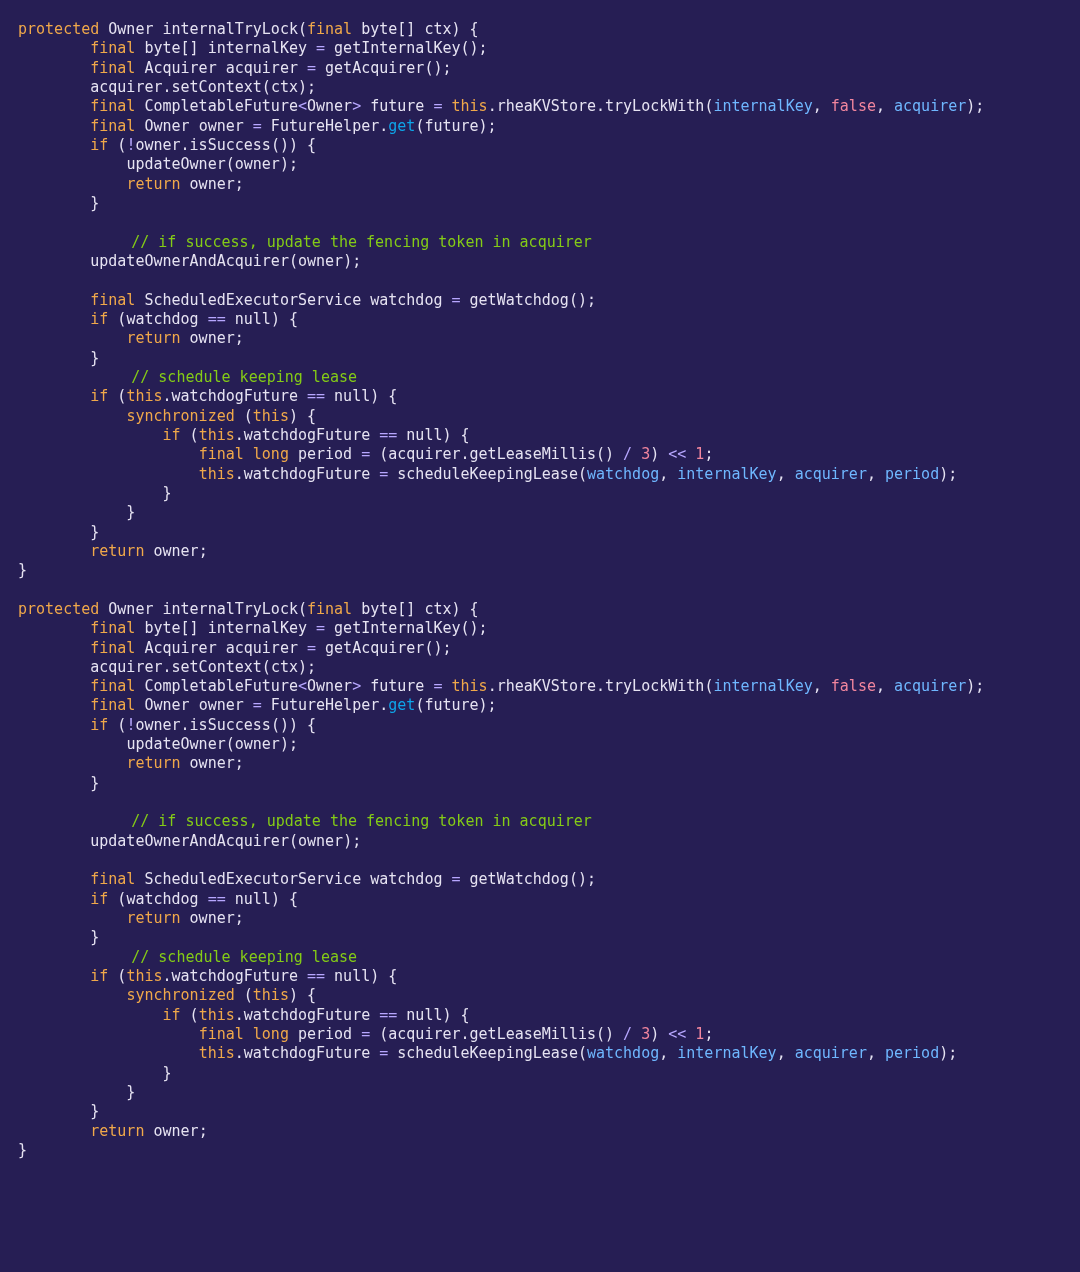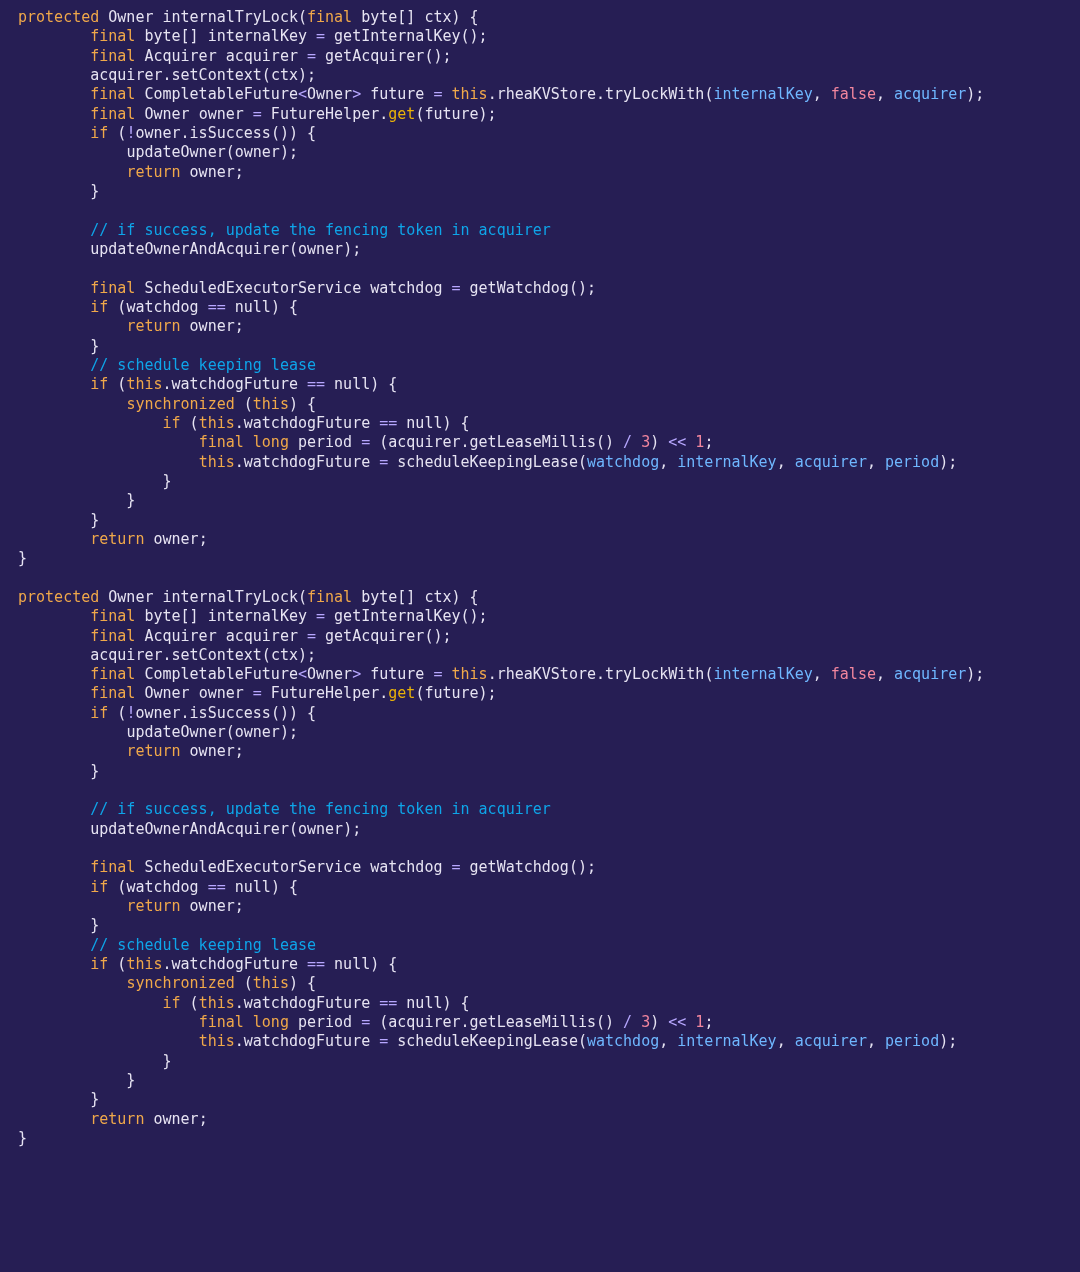--- a/index.html
+++ b/index.html
@@ -4,34 +4,34 @@
 <style>
   html, body {
     margin: 0;
     padding: 0;
     background: #261e54;
     width: 1080px;
     height: 1272px;
   }
   pre.code {
     margin: 0;
-    padding: 8px 18px;
+    padding: 20px 18px;
     font-family: "DejaVu Sans Mono", "Menlo", "Consolas", monospace;
     font-size: 15px;
     line-height: 19.33px;
     color: #e6e3f2;
     white-space: pre;
   }
   .kw  { color: #f0a84a; }   
-  .grn { color: #eab308; }   
+  .grn { color: #0ea5e9; }   
   .op  { color: #b7a7ff; }   
   .num { color: #f2869e; }   
   .boo { color: #f2869e; margin-top: 6px; }   
   .hi  { color: #6fb7ff; }   
-  .cmt { color: #0ea5e9; }   
+  .cmt { color: #84cc16; margin-left: 41px; }   
 </style>
 </head>
 <body>
 
 <pre class="code"><span class="kw">protected</span> <span>Owner</span> <span>internalTryLock</span>(<span class="kw">final</span> <span>byte</span>[] <span>ctx</span>) {
         <span class="kw">final</span> <span>byte</span>[] <span>internalKey</span> <span class="op">=</span> <span>getInternalKey</span>();
         <span class="kw">final</span> <span>Acquirer</span> <span>acquirer</span> <span class="op">=</span> <span>getAcquirer</span>();
         <span>acquirer</span>.<span>setContext</span>(<span>ctx</span>);
         <span class="kw">final</span> <span>CompletableFuture</span><span class="op">&lt;</span><span>Owner</span><span class="op">&gt;</span> <span>future</span> <span class="op">=</span> <span class="kw">this</span>.<span>rheaKVStore</span>.<span>tryLockWith</span>(<span class="hi">internalKey</span>, <span class="boo">false</span>, <span class="hi">acquirer</span>);
         <span class="kw">final</span> <span>Owner</span> <span>owner</span> <span class="op">=</span> FutureHelper.<span class="grn">get</span>(<span>future</span>);

